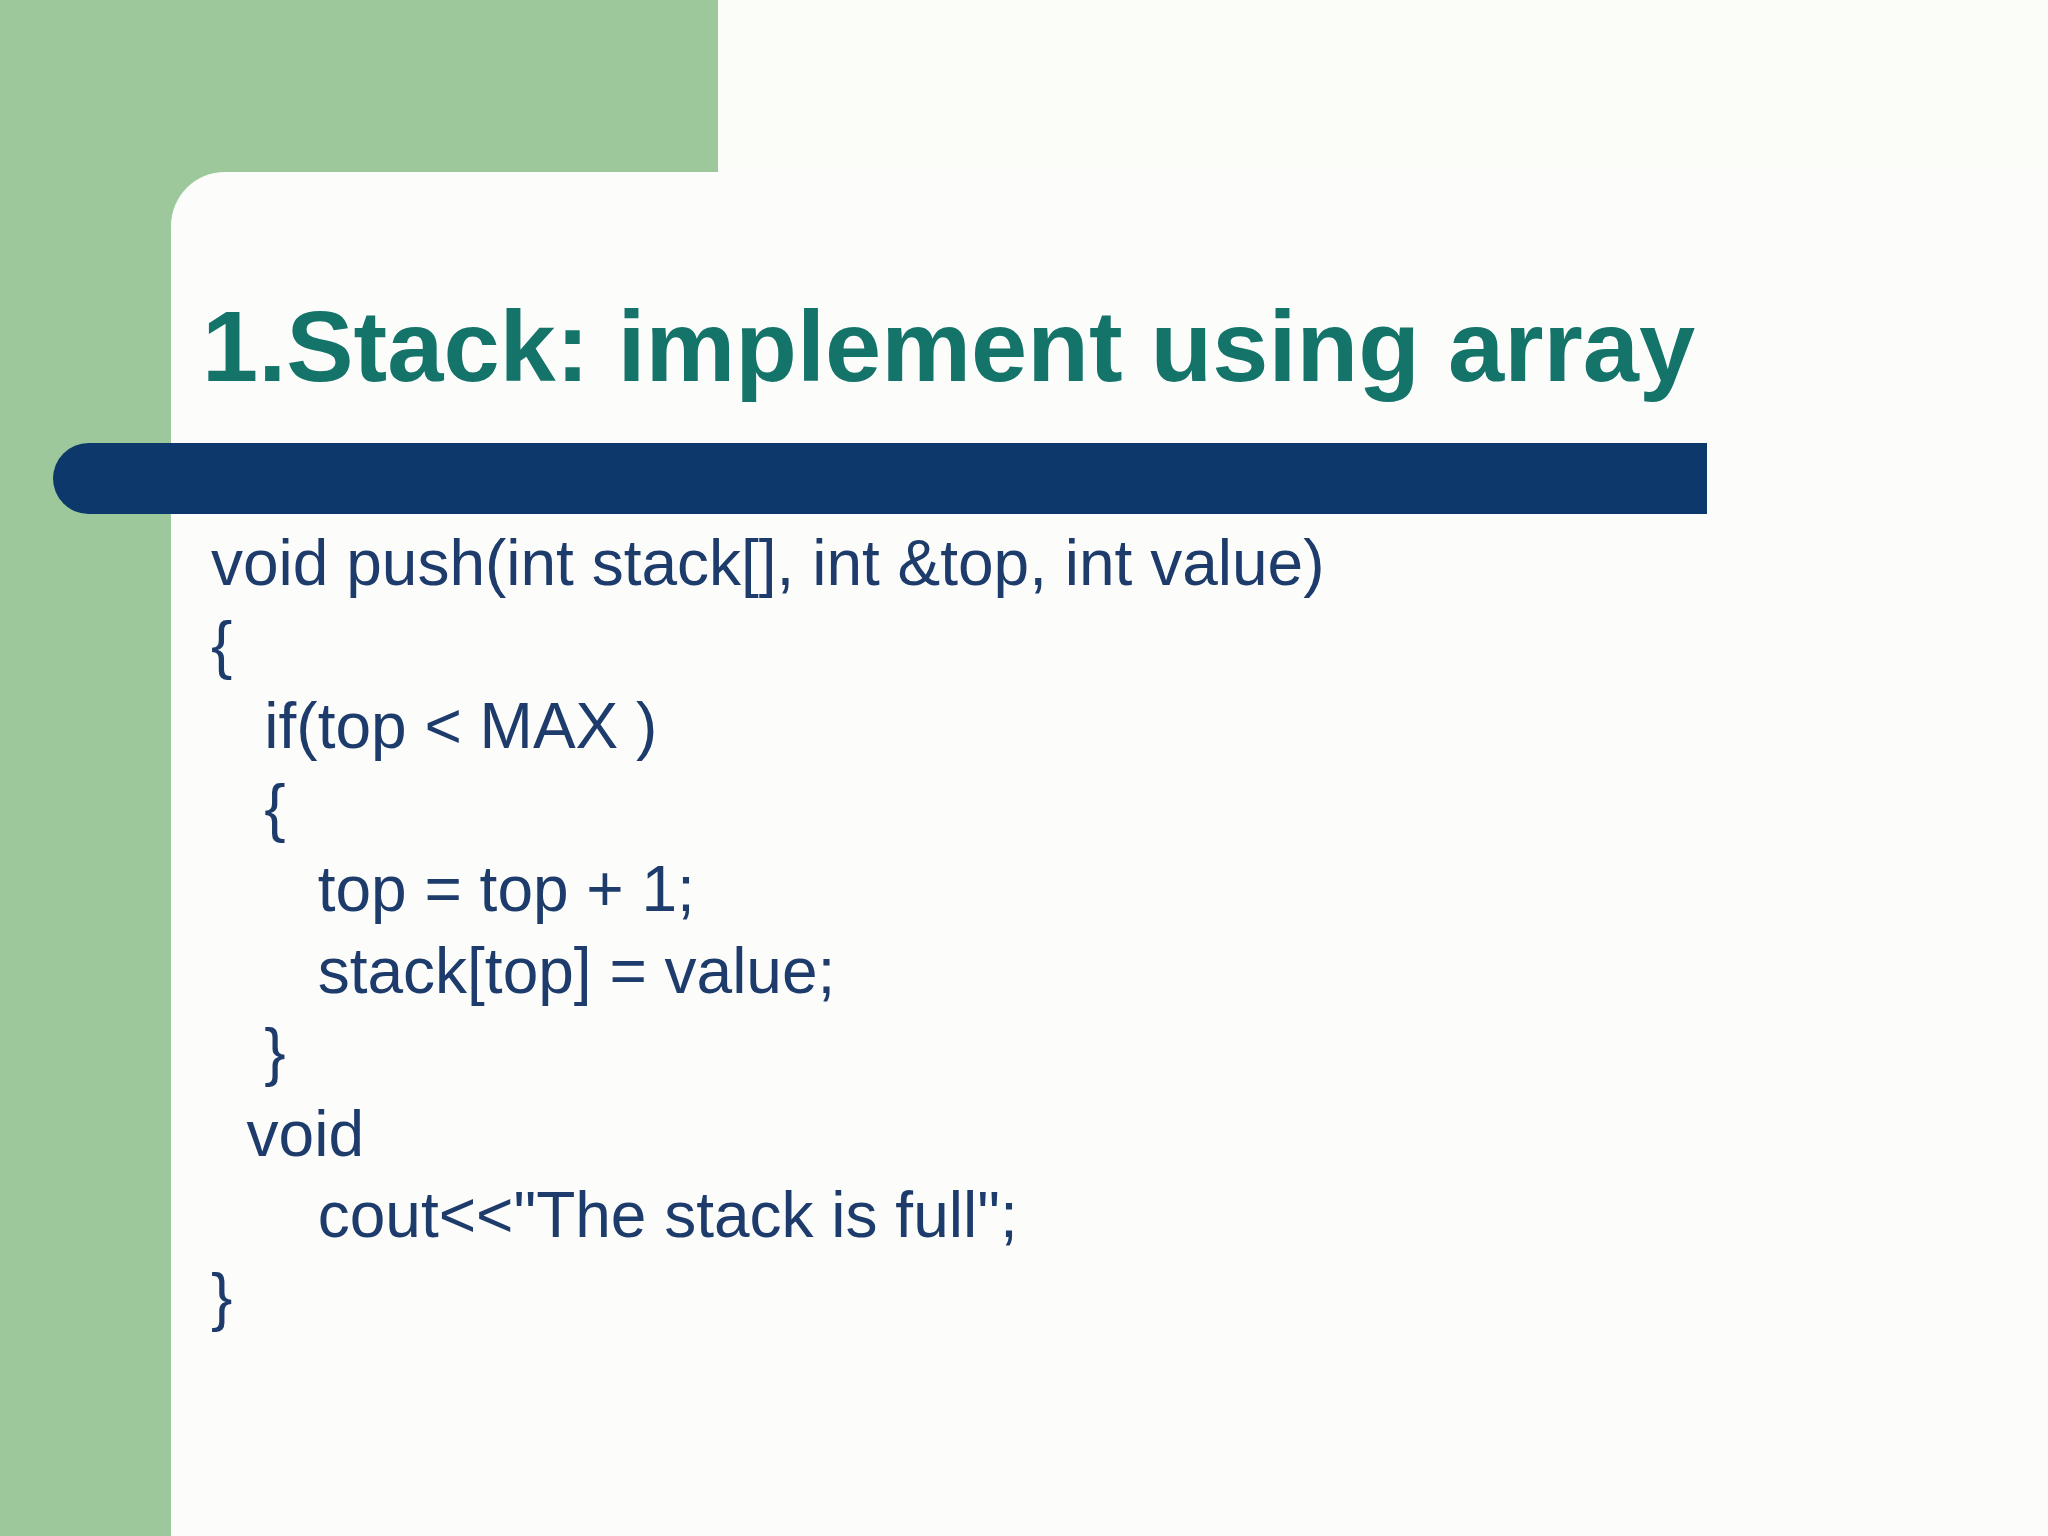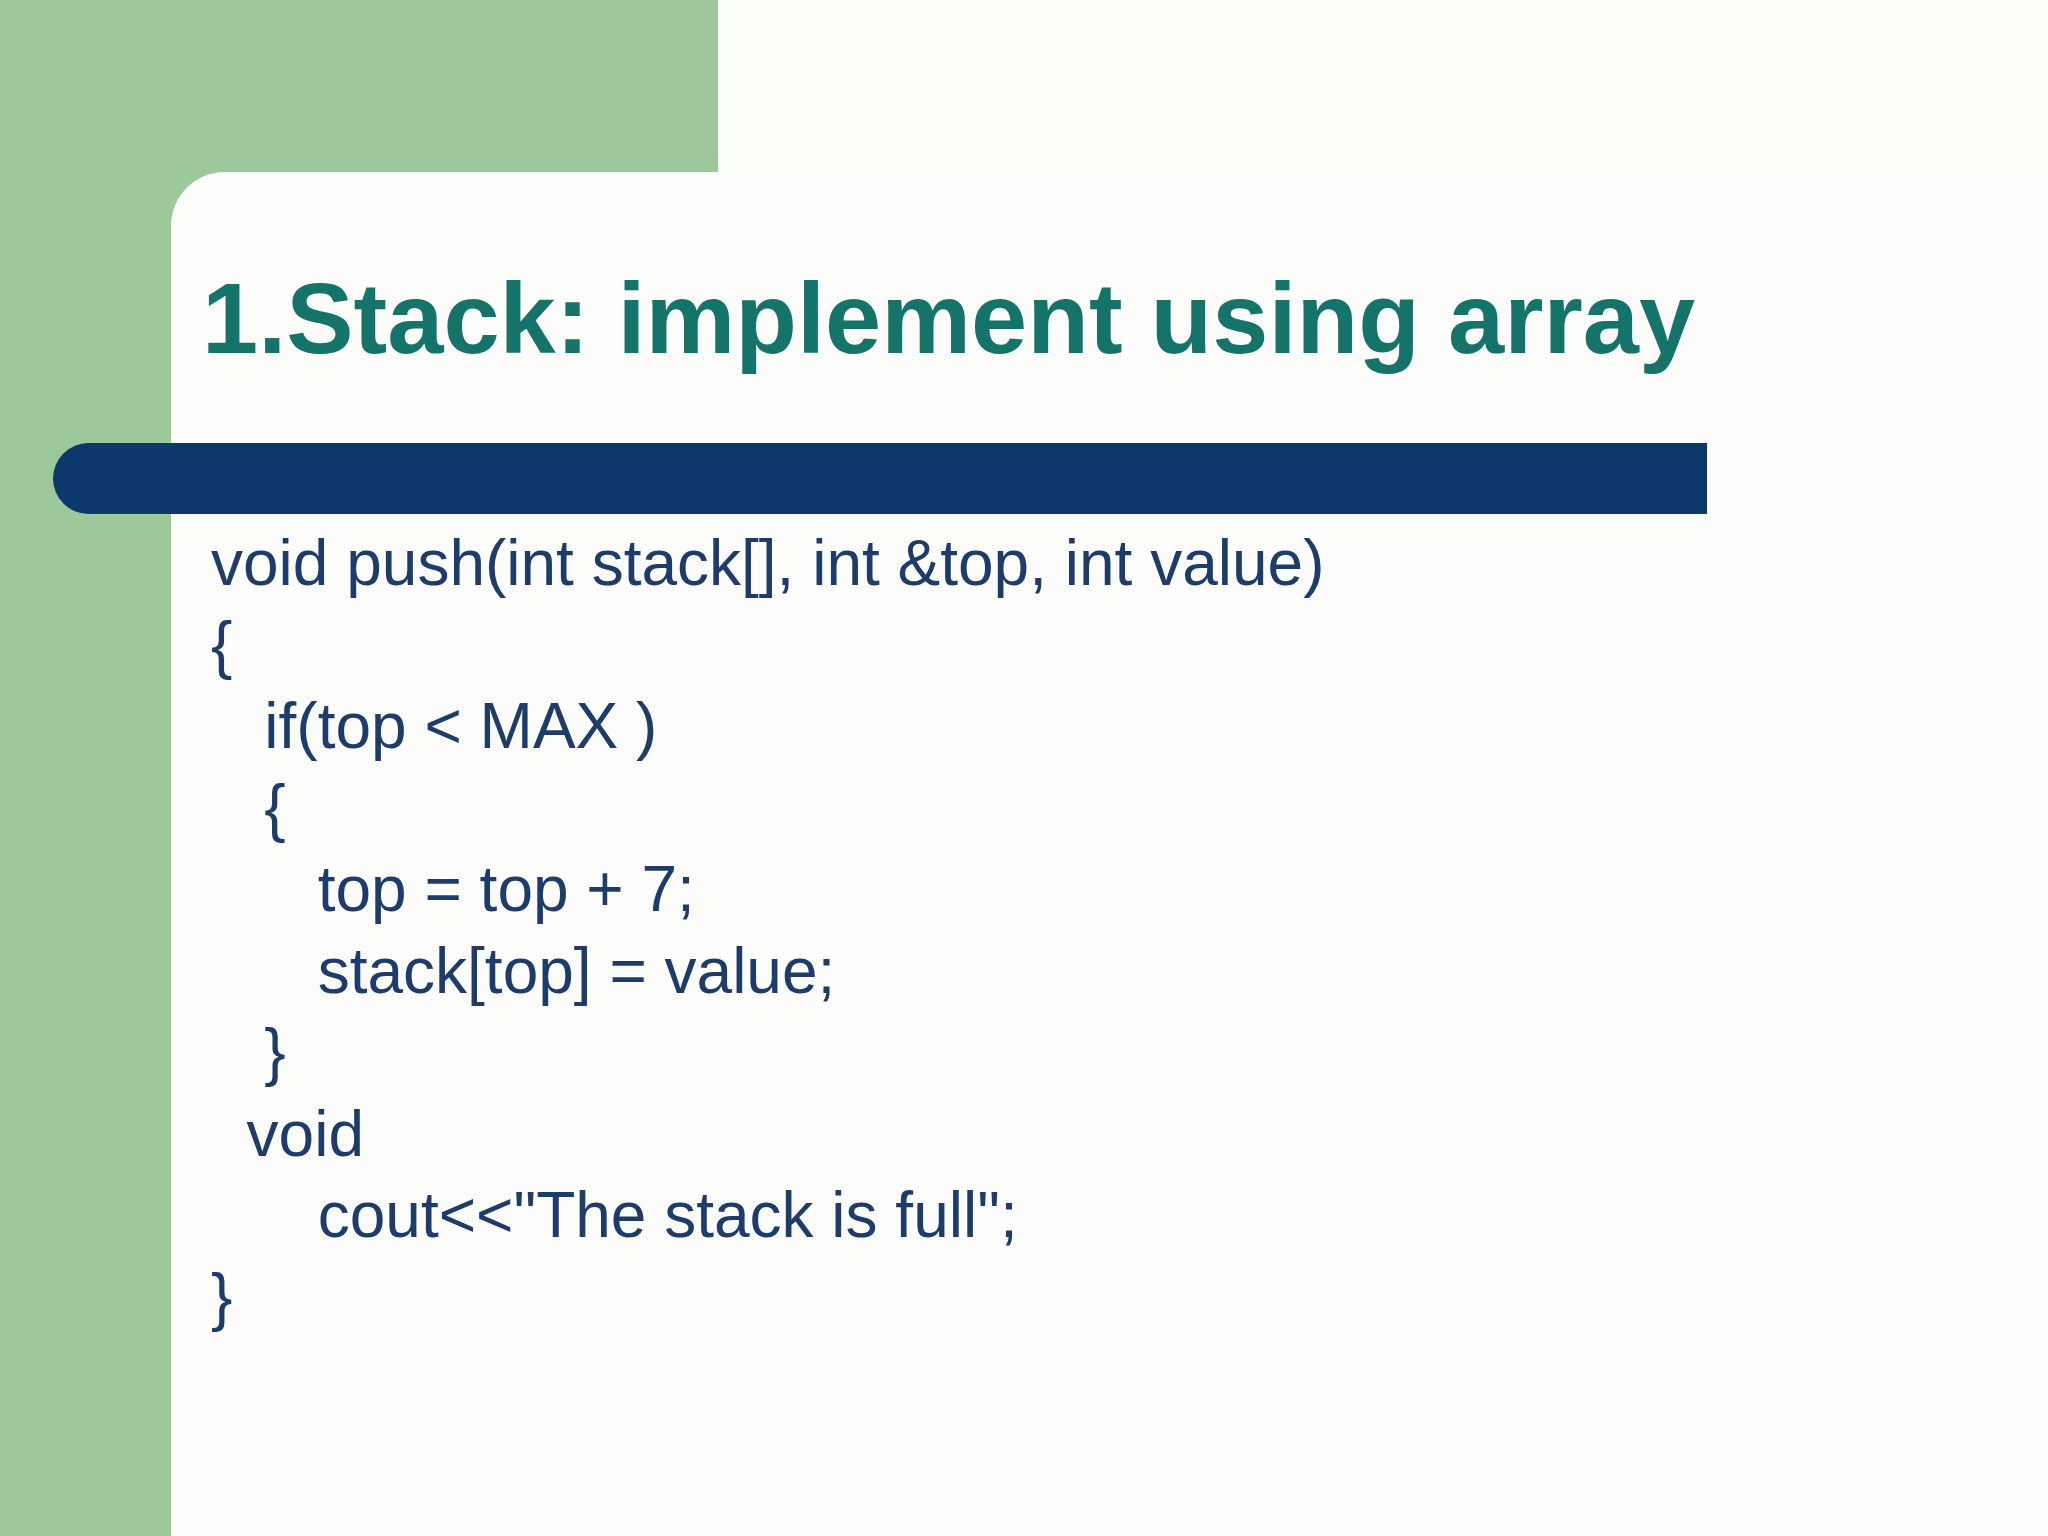--- a/index.html
+++ b/index.html
@@ -38,21 +38,21 @@
   }
   .content-panel {
     position: absolute;
     left: 171px; top: 172px;
     width: 1877px; height: 1364px;
     background: var(--panel-bg);
     border-top-left-radius: 54px;
   }
   .slide-title {
     position: absolute;
-    left: 202px; top: 268px;
+    left: 202px; top: 296px;
     width: 1700px;
     font-size: 101px;
     line-height: 101px;
     font-weight: bold;
     color: var(--title);
     white-space: nowrap;
   }
   .accent-bar {
     position: absolute;
     left: 53px; top: 443px;
@@ -79,20 +79,20 @@
   <div class="green-band"></div>
   <div class="green-column"></div>
   <div class="content-panel"></div>
   <div class="accent-bar"></div>
   <h1 class="slide-title">1.Stack: implement using array</h1>
   <div class="code-block">
     <div class="code-line">void push(int stack[], int &amp;top, int value)</div>
     <div class="code-line">{</div>
     <div class="code-line">   if(top &lt; MAX )</div>
     <div class="code-line">   {</div>
-    <div class="code-line">      top = top + 7;</div>
+    <div class="code-line">      top = top + 1;</div>
     <div class="code-line">      stack[top] = value;</div>
     <div class="code-line">   }</div>
     <div class="code-line">  void</div>
     <div class="code-line">      cout&lt;&lt;"The stack is full";</div>
     <div class="code-line">}</div>
   </div>
 </div>
 
 </body></html>

